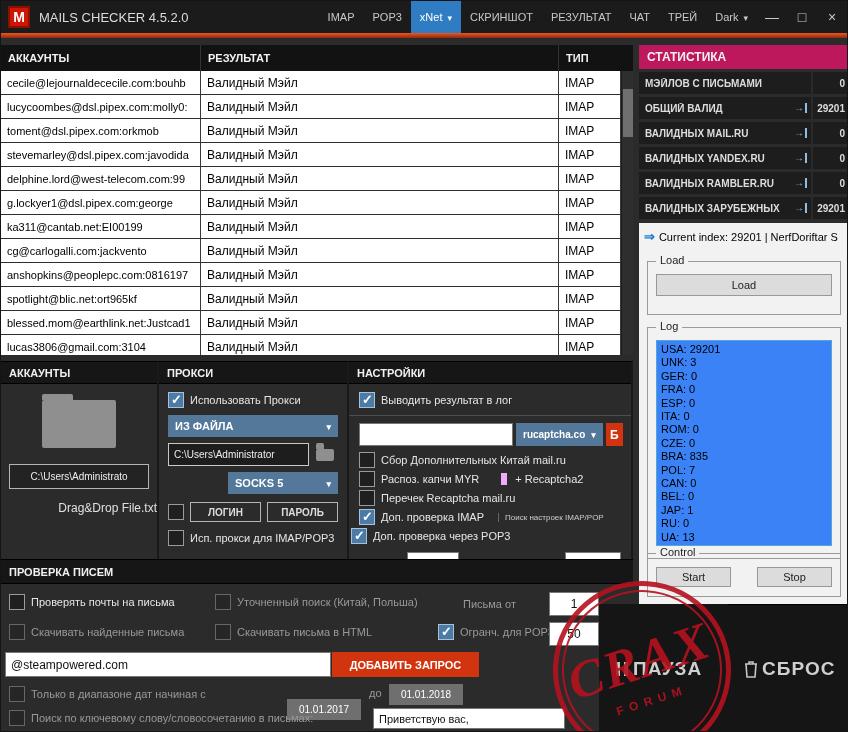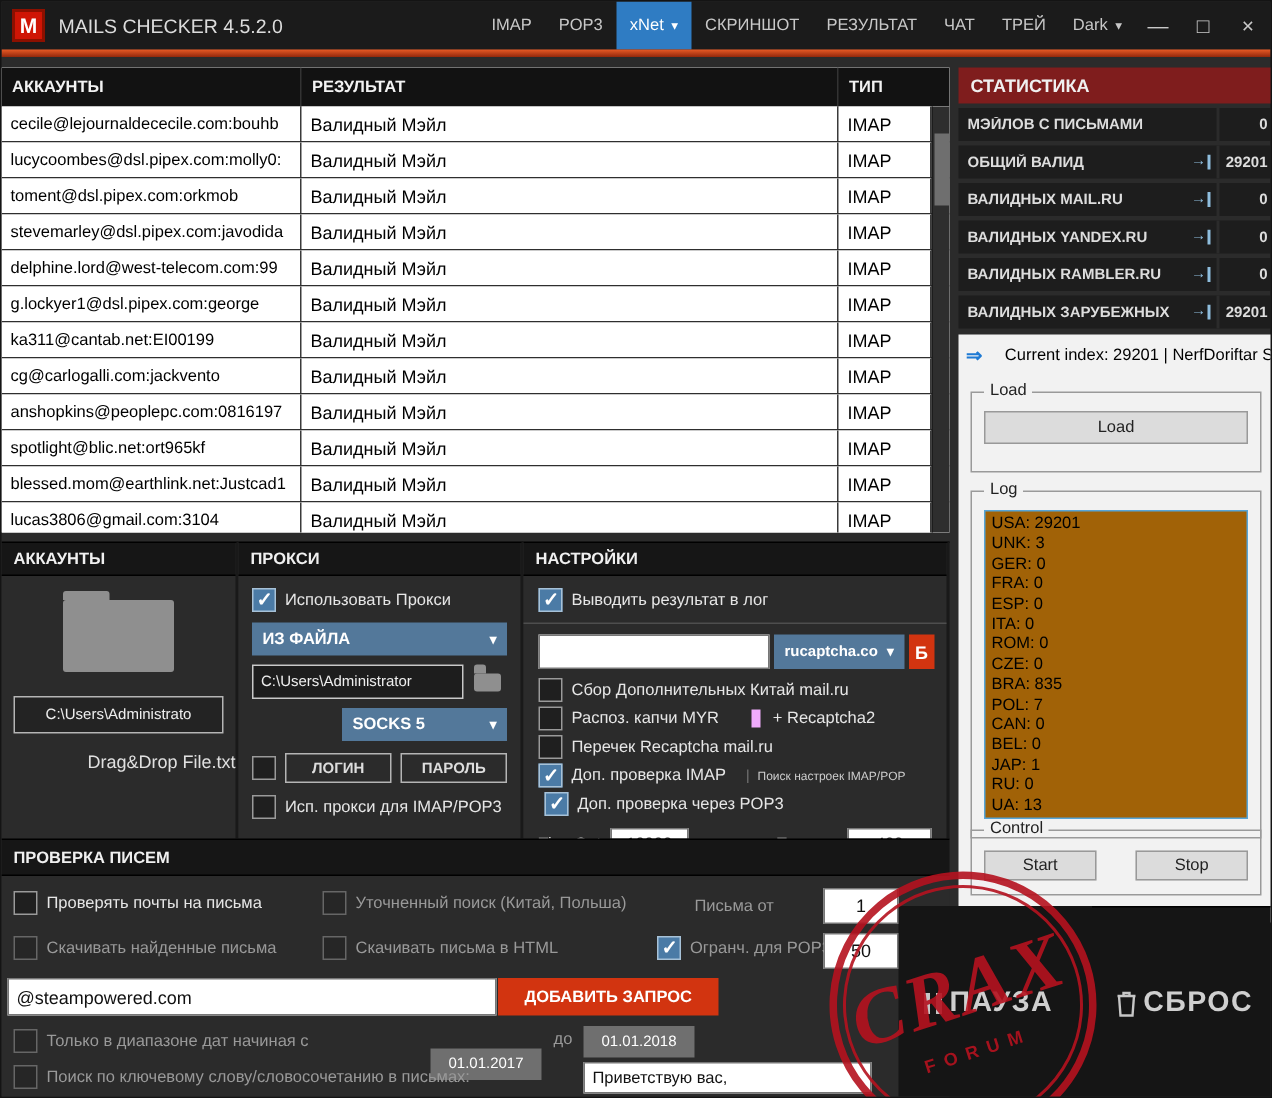--- a/index.html
+++ b/index.html
@@ -25,46 +25,46 @@
       border-right:1px solid #333}
   .th-acc{width:200px}.th-res{width:358px}.th-type{width:74px;border-right:none}
   .tr{display:flex;height:24px;background:#fff;border-bottom:1px solid #2e2e2e}
   .td{display:flex;align-items:center;padding:0 6px;color:#000;white-space:nowrap;overflow:hidden;
       border-right:1px solid #3a3a3a}
   .td-acc{width:200px;font-size:11px}.td-res{width:358px;font-size:12px}.td-type{width:62px;font-size:12px}
   .vscroll{position:absolute;left:620px;top:70px;width:12px;height:284px;background:#2e2e2e;border-left:1px solid #1c1c1c}
   .vthumb{position:absolute;left:1px;top:18px;width:10px;height:48px;background:#6f6f6f}
   
   .stats{position:absolute;left:638px;top:44px;width:210px}
-  .stats-h{height:24px;background:#7f1d1d;display:flex;align-items:center;padding-left:8px;
+  .stats-h{height:24px;background:#be185d;display:flex;align-items:center;padding-left:8px;
            font-size:12px;font-weight:bold;color:#f0f0f0}
   .stat-row{display:flex;height:22px;margin-top:3px;background:#1d1d1d;align-items:center}
   .stat-label{flex:1;display:flex;align-items:center;justify-content:space-between;padding:0 4px 0 6px;
               font-size:10px;font-weight:bold;color:#ddd;white-space:nowrap;overflow:hidden}
   .stat-value{width:38px;height:100%;display:flex;align-items:center;justify-content:flex-end;
               padding-right:4px;border-left:2px solid #2b2b2b;font-size:10px;font-weight:bold;color:#ddd}
   .enter-icon{color:#8fbede;font-size:10px;font-weight:bold;border-right:2px solid #8fbede;
               padding-right:1px;line-height:10px;flex:none}
   .enter-icon::after{content:"→"}
   
   .checker{position:absolute;left:638px;top:222px;width:210px;height:392px;background:#f2f2f2;color:#111}
-  .index-row{display:flex;align-items:center;gap:15px;padding:6px 5px 0 5px;font-size:11px;color:#000;
+  .index-row{display:flex;align-items:center;gap:4px;padding:6px 5px 0 5px;font-size:11px;color:#000;
              white-space:nowrap;overflow:hidden}
   .goto-icon{color:#1e7ad4;font-weight:bold;font-size:13px;flex:none}
   .goto-icon::after{content:"⇒"}
   .grp{position:absolute;left:8px;right:8px;border:1px solid #9a9a9a;padding:12px 8px 8px}
   .grp-legend{position:absolute;top:-8px;left:8px;background:#f2f2f2;padding:0 4px;font-size:11px;color:#222}
   .grp-load{top:38px;height:54px}
   .grp-log{top:104px;height:232px}
   .grp-control{top:330px;height:44px;display:flex;gap:26px;align-items:center}
   .btn-light{background:#dcdcdc;border:1px solid #999;color:#222;font-size:11px;
              display:flex;align-items:center;justify-content:center}
   .load-btn{height:22px;width:100%}
   .ctl-btn{height:20px;flex:1}
-  .listbox{border:1px solid #56a5d8;background:#a16207;height:206px;padding:2px 4px;overflow:hidden}
+  .listbox{border:1px solid #56a5d8;background:#3b82f6;height:206px;padding:2px 4px;overflow:hidden}
   .log-line{font-size:11px;line-height:13.4px;color:#000;white-space:nowrap}
   
   .mid-panel{position:absolute;top:360px;height:198px;border-right:2px solid #191919;border-top:1px solid #000;background:#2b2b2b}
   .p-accounts{left:0;width:158px}
   .p-proxy{left:158px;width:190px}
   .p-settings{left:348px;width:284px}
   .panel-h{height:22px;background:#161616;display:flex;align-items:center;padding-left:8px;
            font-size:11px;font-weight:bold;color:#f0f0f0;border-bottom:1px solid #000}
   .folder{position:relative;background:#8f8f8f;border-radius:2px}
   .folder::before{content:"";position:absolute;top:-6px;left:0;width:42%;height:6px;background:#8f8f8f;border-radius:2px 2px 0 0}
@@ -360,21 +360,21 @@
     </div>
     <div class="cbrow" style="margin:3px 10px 0">
       <span class="cb"></span>
       <span>Перечек Recaptcha mail.ru</span>
     </div>
     <div class="cbrow" style="margin:3px 10px 0">
       <span class="cb checked"></span>
       <span>Доп. проверка IMAP</span>
       <span class="small-note">Поиск настроек IMAP/POP</span>
     </div>
-    <div class="cbrow" style="margin:3px 14px 0">
+    <div class="cbrow" style="margin:3px 2px 0">
       <span class="cb checked"></span>
       <span>Доп. проверка через POP3</span>
     </div>
     <div class="srow" style="margin:8px 10px 0;gap:6px;font-size:11px;color:#ddd">
       <span>TimeOut</span>
       <input class="inp" style="width: 52px; height: 21px; text-align: center;" value="10000">
       <span style="margin-left:auto">Потоков</span>
       <input class="inp" style="width: 56px; height: 21px; text-align: center;" value="400">
     </div>
   </div>
@@ -410,21 +410,21 @@
       <span class="cb dim"></span>
       <span>Только в диапазоне дат начиная с</span>
     </div>
     <div class="btn-gray abs" style="left:286px;top:139px;width:74px;height:21px">01.01.2017</div>
     <span class="abs" style="left:368px;top:127px;font-size:11px;color:#999">до</span>
     <div class="btn-gray abs" style="left:388px;top:124px;width:74px;height:21px">01.01.2018</div>
     <div class="cbrow dim abs" style="left:8px;top:150px">
       <span class="cb dim"></span>
       <span>Поиск по ключевому слову/словосочетанию в письмах:</span>
     </div>
-    <input class="inp abs" style="left: 388px; top: 148px; width: 192px; height: 21px;" value="Приветствую вас,">
+    <input class="inp abs" style="left: 372px; top: 148px; width: 192px; height: 21px;" value="Приветствую вас,">
   </div>
 
   <div class="overlay">
     <div class="ov-item">
       <span class="ov-icon">
         <svg width="16" height="18" viewBox="0 0 16 18">
             <rect x="2" y="2" width="4" height="14" fill="#c6c6c6"></rect>
             <rect x="10" y="2" width="4" height="14" fill="#c6c6c6"></rect>
           </svg>
       </span>

